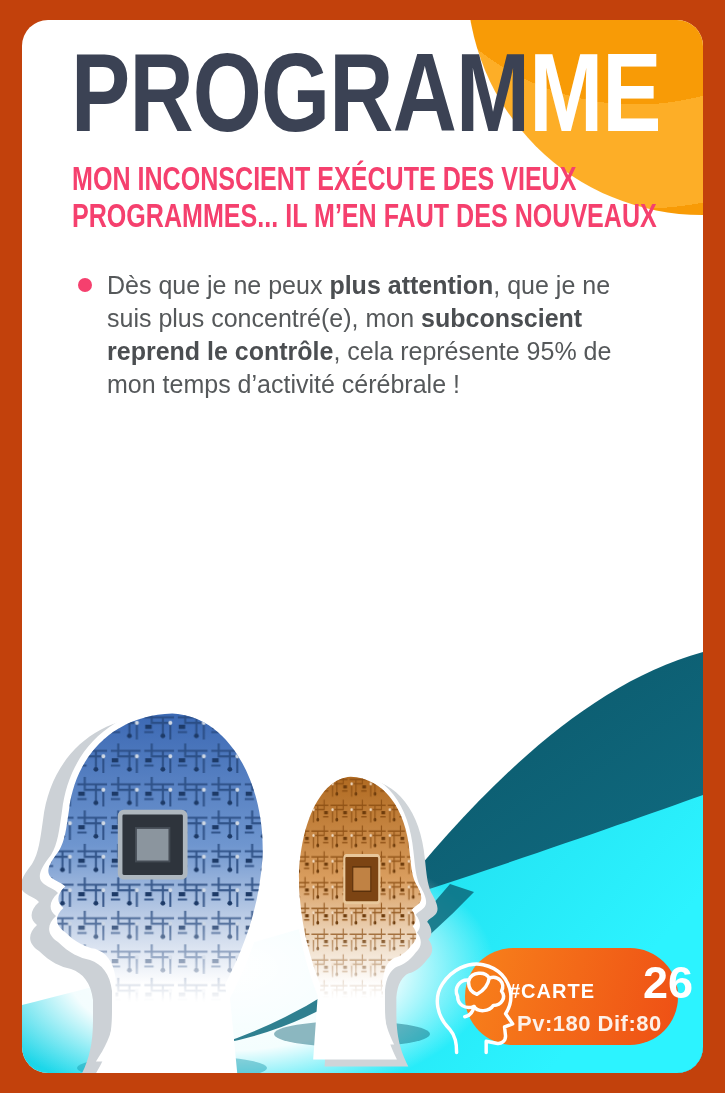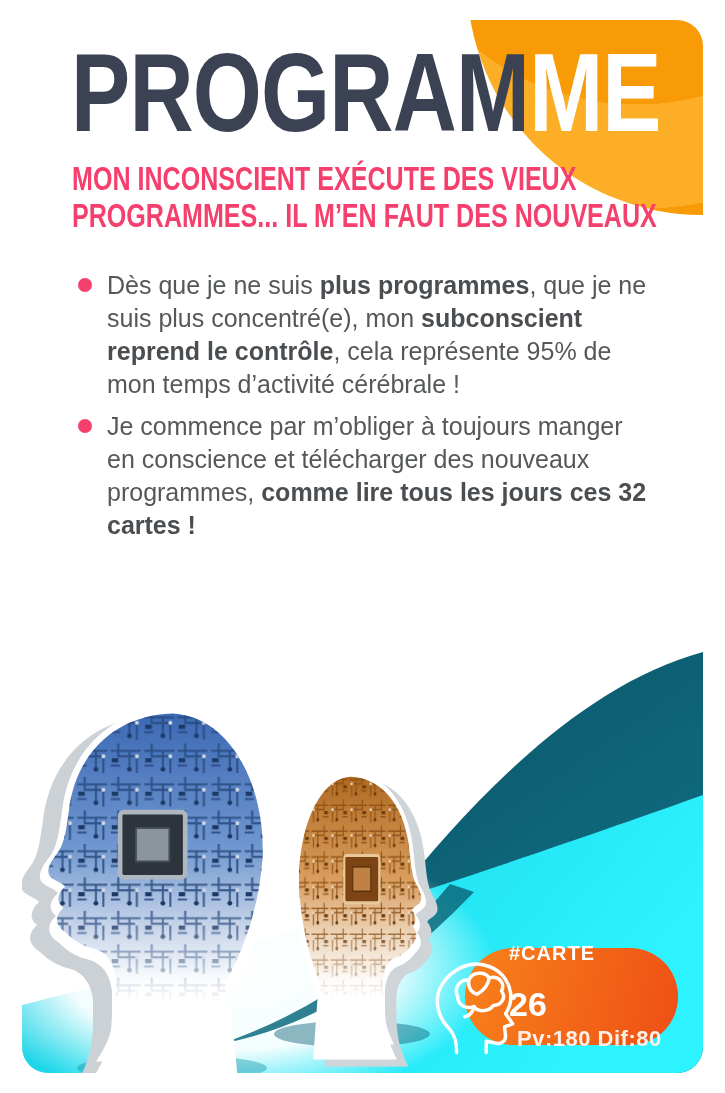--- a/index.html
+++ b/index.html
@@ -1,18 +1,18 @@
 <!DOCTYPE html>
 <html style="--title-color: #3b4254; --accent-pink: #f5406e; --body-color: #55585a; --blob-orange: #f89b06; --badge-orange-1: #f8821b; --badge-orange-2: #ee4f15; --teal-dark: #0b5a6d; --cyan-bright: #1fd9ee; --badge-text: #ffffff;"><head>
 <meta charset="utf-8">
 <style>
   html,body{margin:0;padding:0;background:#000;}
   body{width:725px;height:1093px;position:relative;overflow:hidden;
        font-family:"Liberation Sans","DejaVu Sans",sans-serif;}
-  .stage{position:absolute;inset:0;background:#ffffff;}
+  .stage{position:absolute;inset:0;background:#c2410c;}
   .card{position:absolute;left:22px;top:20px;width:681px;height:1053px;
         background:#fff;border-radius:26px;overflow:hidden;}
 
   
   .blob{position:absolute;left:445px;top:-275px;width:470px;height:470px;border-radius:50%;
         background:radial-gradient(circle at 36% 22%,
           var(--blob-orange,#f89b06) 0 54%, #fdae27 54% 76%, var(--blob-orange,#f89b06) 76% 100%);}
 
   .title{position:absolute;left:49px;top:18px;margin:0;white-space:nowrap;
          font-size:111px;line-height:1;font-weight:700;letter-spacing:-1px;
@@ -32,23 +32,23 @@
   .bullets .dot{flex:none;width:14px;height:14px;border-radius:50%;
                 background:var(--accent-pink,#f5406e);margin-top:9px;}
   .bullets b{font-weight:700;color:#4b4e51;}
 
   .scene{position:absolute;left:0;top:0;width:681px;height:1053px;display:block;}
 
   .badge{position:absolute;left:443px;top:928px;width:213px;height:97px;border-radius:48px;
          background:linear-gradient(105deg,var(--badge-orange-1,#f8821b),var(--badge-orange-2,#ee4f15));
          display:flex;flex-direction:column;justify-content:center;
          padding-left:44px;box-sizing:border-box;color:var(--badge-text,#fff);}
-  .badge .line1{display:flex;align-items:baseline;gap:20px;flex-direction:column;}
+  .badge .line1{display:flex;align-items:baseline;gap:20px;}
   .badge .hash{font-size:20px;font-weight:700;letter-spacing:1px;}
-  .badge .num{font-size:34px;font-weight:700;}
+  .badge .num{font-size:45px;font-weight:700;margin-left:28px;}
   .badge .line2{font-size:22px;font-weight:700;letter-spacing:.5px;margin-top:2px;color:#fdf0e8;padding-left:8px;}
 
   .brain{position:absolute;left:404px;top:932px;width:102px;height:105px;}
 </style>
 </head>
 <body>
 
 <div class="stage">
   <div class="card">
 
@@ -57,25 +57,21 @@
     <h1 class="title"><span class="t-dark">PROGRAM</span><span class="t-light">ME</span></h1>
 
     <h2 class="subtitle">
         <div>MON INCONSCIENT EXÉCUTE DES VIEUX</div>
         <div>PROGRAMMES... IL M’EN FAUT DES NOUVEAUX</div>
       </h2>
 
     <ul class="bullets">
         <li>
           <span class="dot"></span>
-          <p><span>Dès que je ne suis </span><b>plus programmes</b><span>, que je ne suis plus concentré(e), mon </span><b>subconscient reprend le contrôle</b><span>, cela représente 95% de mon temps d’activité cérébrale !</span></p>
-        </li>
-        <li>
-          <span class="dot"></span>
-          <p><span>Je commence par m’obliger à toujours manger en conscience et télécharger des nouveaux programmes, </span><b>comme lire tous les jours ces 32 cartes !</b></p>
+          <p><span>Dès que je ne peux </span><b>plus attention</b><span>, que je ne suis plus concentré(e), mon </span><b>subconscient reprend le contrôle</b><span>, cela représente 95% de mon temps d’activité cérébrale !</span></p>
         </li>
       </ul>
 
     <svg class="scene" viewBox="0 0 681 1053" aria-hidden="true">
       <defs>
         <linearGradient id="gTeal" x1="0" y1="0" x2="0.7" y2="1">
           <stop offset="0" stop-color="#0a5365"></stop>
             <stop offset="1" stop-color="#117086"></stop>
         </linearGradient>
         <linearGradient id="gCyan" x1="0" y1="0" x2="1" y2="0.35">

